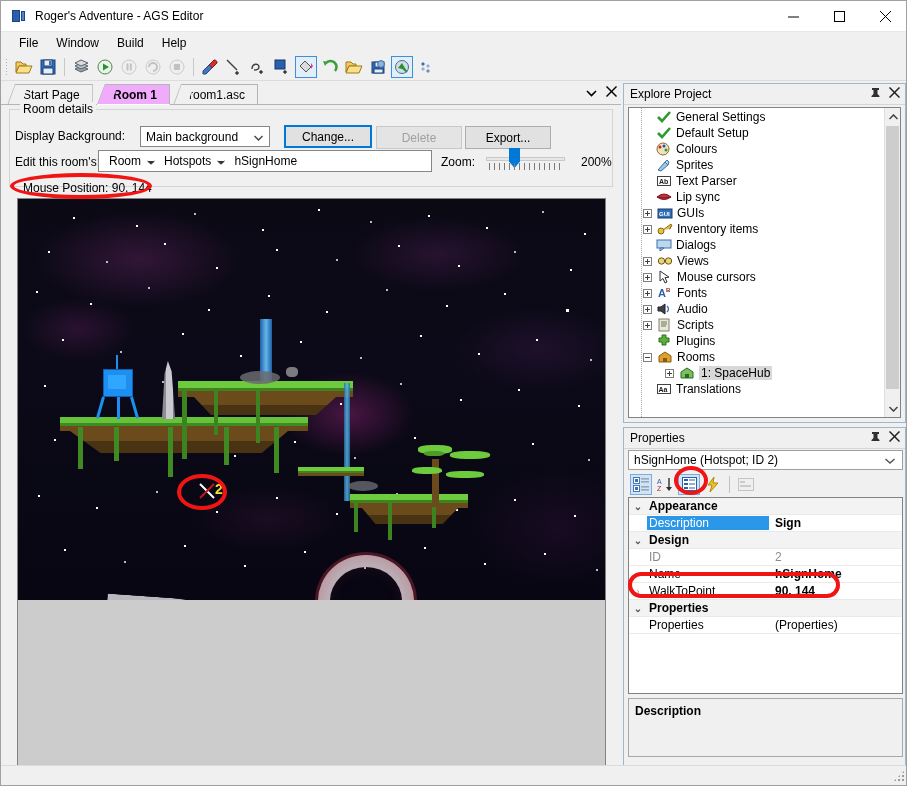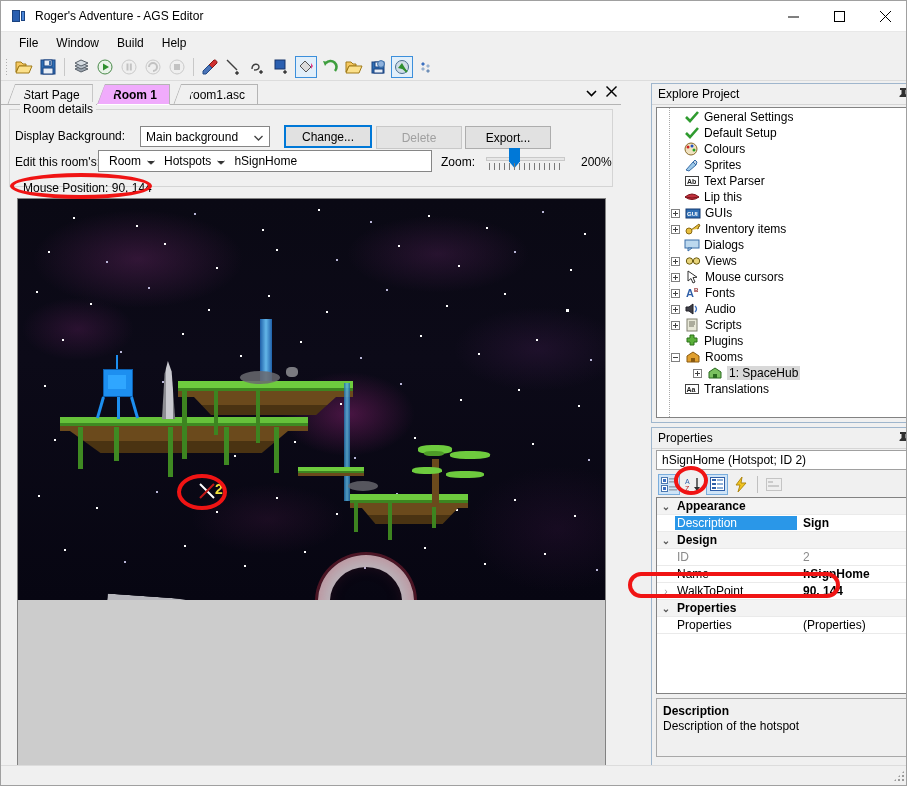--- a/index.html
+++ b/index.html
@@ -174,21 +174,21 @@
     background: #cccccc; border: 1px solid #828282; overflow: hidden;
   }
   .room-img {
     position: absolute; left: 0; top: 0; width: 587px; height: 401px;
     background: #07060f;
     overflow: hidden;
     image-rendering: pixelated;
   }
 
   
-  .dock-right { position: absolute; left: 650px; top: 82px; width: 237px; height: 684px; }
+  .dock-right { position: absolute; left: 622px; top: 82px; width: 237px; height: 684px; }
   .panel-head {
     height: 21px; background: #f0f0f0;
     display: flex; align-items: center; justify-content: space-between;
     padding: 0 5px 0 6px;
     border-bottom: 1px solid #d6d6d6;
   }
   .panel-head .ptitle { font-size: 12px; color: #000; }
   .panel-head .pbtns { display: flex; gap: 8px; align-items: center; }
 
   .tree-panel {
@@ -788,21 +788,21 @@
               <span class="tlabel">Text Parser</span>
             </div>
             <div class="tnode">
               <span class="dots"></span>
               <span class="ticon">
                 <svg width="16" height="14" viewBox="0 0 16 14">
                   <path d="M1 7 Q8 1 15 7 Q8 12 1 7 Z" fill="#c0303c" stroke="#80161e" stroke-width="1"></path>
                   <path d="M1 7 Q8 9 15 7" fill="none" stroke="#80161e" stroke-width="1"></path>
                 </svg>
               </span>
-              <span class="tlabel">Lip this</span>
+              <span class="tlabel">Lip sync</span>
             </div>
             <div class="tnode">
               <span class="expander plus"></span>
               <span class="ticon">
                 <svg width="16" height="14" viewBox="0 0 16 14">
                   <rect x="1" y="3" width="14" height="9" fill="#2f6fb5" stroke="#173a70" stroke-width="1"></rect>
                   <text x="2" y="10" font-size="6" font-family="Liberation Sans, sans-serif" fill="#ffffff" font-weight="bold">GUI</text>
                 </svg>
               </span>
               <span class="tlabel">GUIs</span>
@@ -1043,21 +1043,20 @@
           </div>
           <div class="grow">
             <span class="chev"></span>
             <span class="gname">Properties</span>
             <span class="gval">(Properties)</span>
           </div>
         </div>
 
       <div class="desc-box">
         <div class="desc-title">Description</div>
-        <div class="desc-text">Description of the hotspot</div>
       </div>
     </div>
   </div>
 
   <div class="statusbar">
     <div class="gripper"></div>
   </div>
 
   <div class="annot" style="left:9px; top:172px; width:142px; height:26px;"></div>
   <div class="annot" style="left:176px; top:473px; width:50px; height:36px;"></div>

